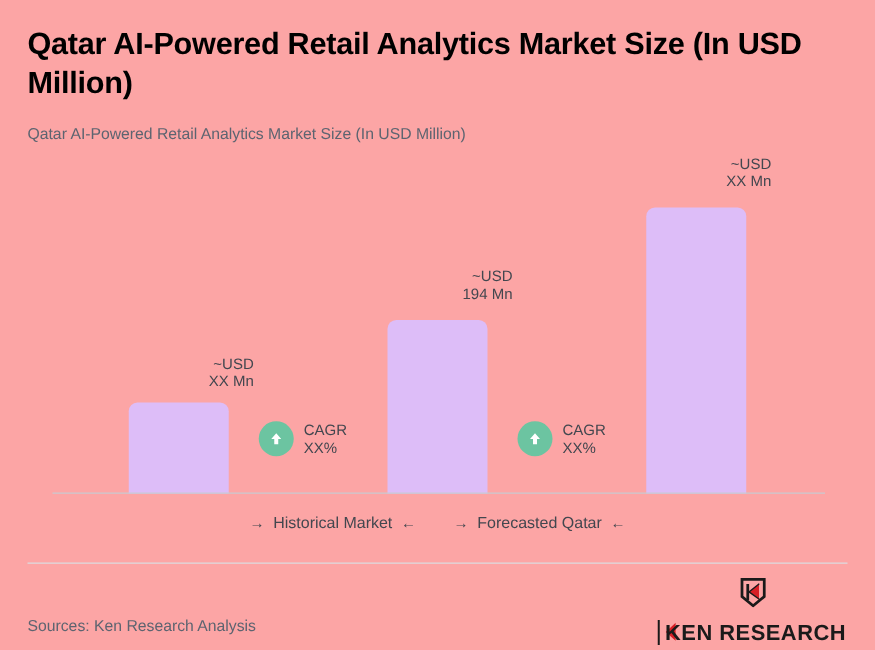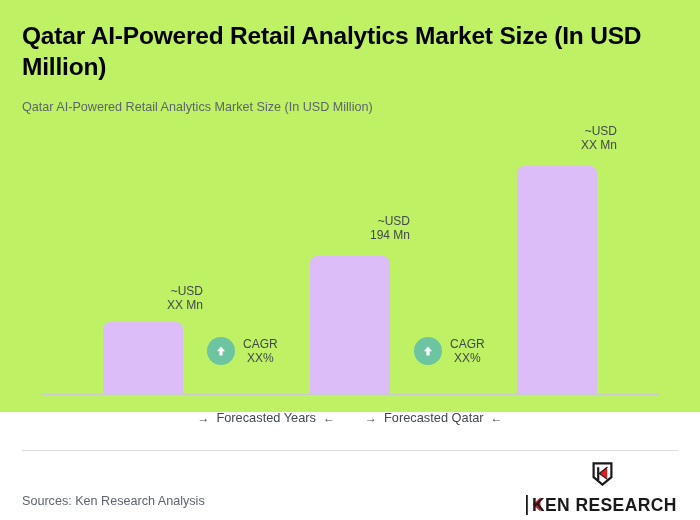--- a/index.html
+++ b/index.html
@@ -11,22 +11,22 @@
     height: 520px;
     background: #ffffff;
     font-family: "Liberation Sans", sans-serif;
     overflow: hidden;
     position: relative;
   }
 
   #page {
     position: relative;
     width: 700px;
-    height: 412px;
-    background: #bef264;
+    height: 520px;
+    background: #fca5a5;
   }
 
   
   .title {
     position: absolute;
     left: 22px;
     top: 20px;
     width: 640px;
     font-size: 24.5px;
     font-weight: bold;
@@ -98,21 +98,20 @@
     align-items: center;
     justify-content: center;
     flex: 0 0 auto;
   }
   .cagr-circle svg { display: block; }
   .cagr-text {
     font-size: 12px;
     line-height: 14px;
     color: #43474f;
     white-space: nowrap;
-    text-align: center;
   }
 
   
   .years {
     position: absolute;
     top: 410px;
     left: 0;
     width: 700px;
     display: flex;
     justify-content: center;
@@ -218,21 +217,21 @@
       <div>XX Mn</div>
     </div>
     <div class="bar" style="left:517px; top:166px; height:229px;"></div>
 
     <div class="axis-line"></div>
   </div>
 
   <div class="years">
     <div class="year-item">
       <span class="arrow">→</span>
-      <span>Forecasted Years</span>
+      <span>Historical Market</span>
       <span class="arrow">←</span>
     </div>
     <div class="year-item">
       <span class="arrow">→</span>
       <span>Forecasted Qatar</span>
       <span class="arrow">←</span>
     </div>
   </div>
 
   <div class="footer-rule"></div>

